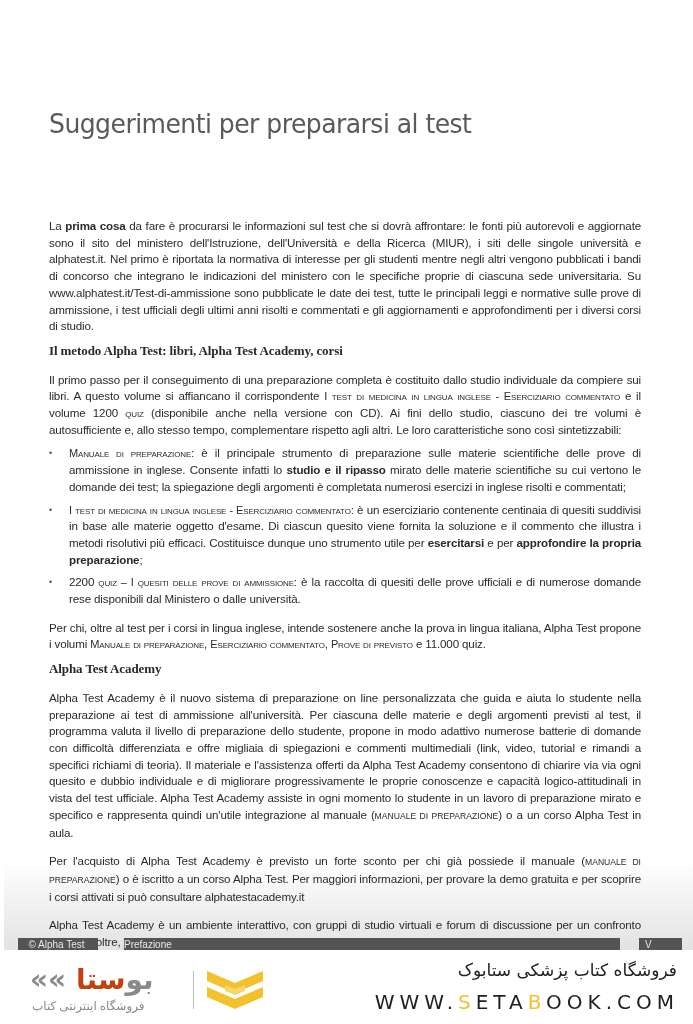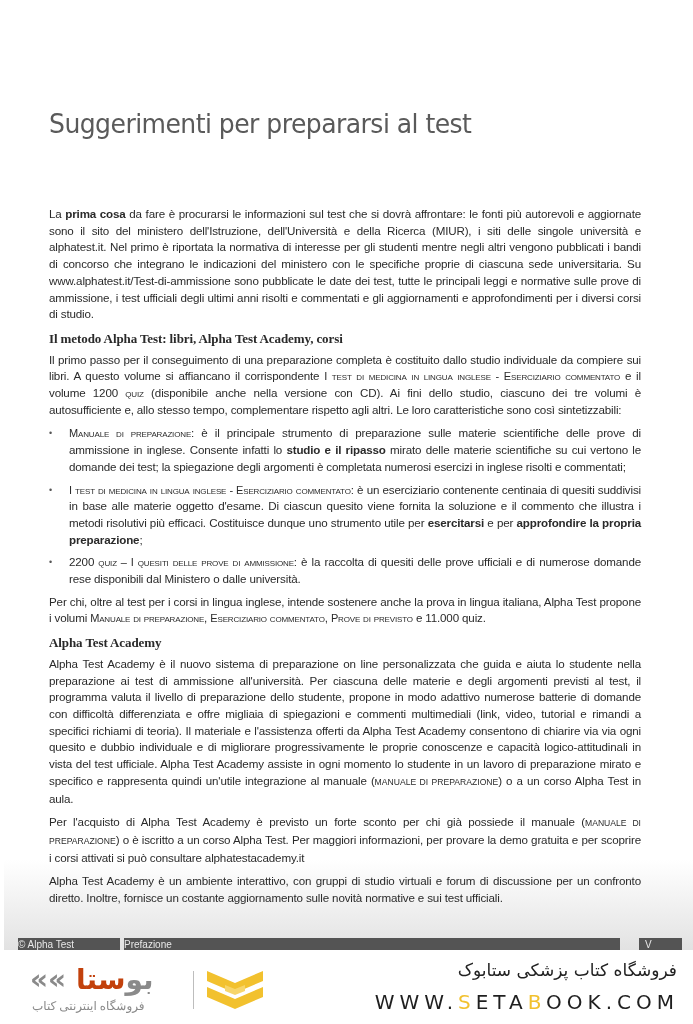--- a/index.html
+++ b/index.html
@@ -19,42 +19,42 @@
       font-size: 27px; font-weight: normal; color: #5a5a5a;
       letter-spacing: -0.6px; margin: 0;
       transform: scaleX(0.93); transform-origin: left;
     }
     .body-text {
       position: absolute; left: 45px; width: 592px; top: 206px;
       font-size: 11.6px; line-height: 16.7px; color: #2a2a2a;
       text-align: justify;
       letter-spacing: -0.15px;
     }
-    .body-text p { margin: 0 0 7px 0; }
+    .body-text p { margin: 12px 0 7px 0; }
     .body-text h2 {
       font-size: 13px; font-weight: bold; margin: 8px 0 4px 0; color: #2a2a2a;
       letter-spacing: -0.1px;
       font-family: Liberation Serif, serif;
     }
     .body-text ul { list-style: none; margin: 0 0 6px 0; padding: 0; }
     .body-text li { position: relative; padding-left: 20px; margin-bottom: 6px; }
     .body-text li .bullet {
       position: absolute; left: 0; top: 0; font-size: 9px; color: #555;
     }
     .sc { font-variant: small-caps; font-size: 11px; }
     .sc-small { font-size: 8.6px; text-transform: uppercase; letter-spacing: 0; }
     b { font-weight: bold; }
 
     .footer-bar {
       position: absolute; top: 938px; left: 14px; width: 666px; height: 12px;
       overflow: hidden;
     }
     .fb-seg { position: absolute; top: 0; height: 12px; background: #545454; color: #e8e8e8;
       font-size: 10px; line-height: 14px; overflow: hidden; white-space: nowrap; }
-    .fb-left { left: 0; width: 102px; text-align: left; padding-right: 0; }
+    .fb-left { left: 0; width: 80px; text-align: center; padding-right: 0; }
     .fb-left span { padding-right: 3px; }
     .fb-mid { left: 106px; width: 496px; text-align: left; }
     .fb-mid span { padding-right: 6px; }
     .fb-right { left: 621px; width: 43px; text-align: left; }
     .fb-right span { padding-left: 6px; }
 
     .banner {
       position: absolute; left: 0; top: 950px; width: 693px; height: 74px; background: #ffffff;
     }
     .logo-wrap { position: absolute; left: 30px; top: 965px; width: 240px; height: 50px; }

